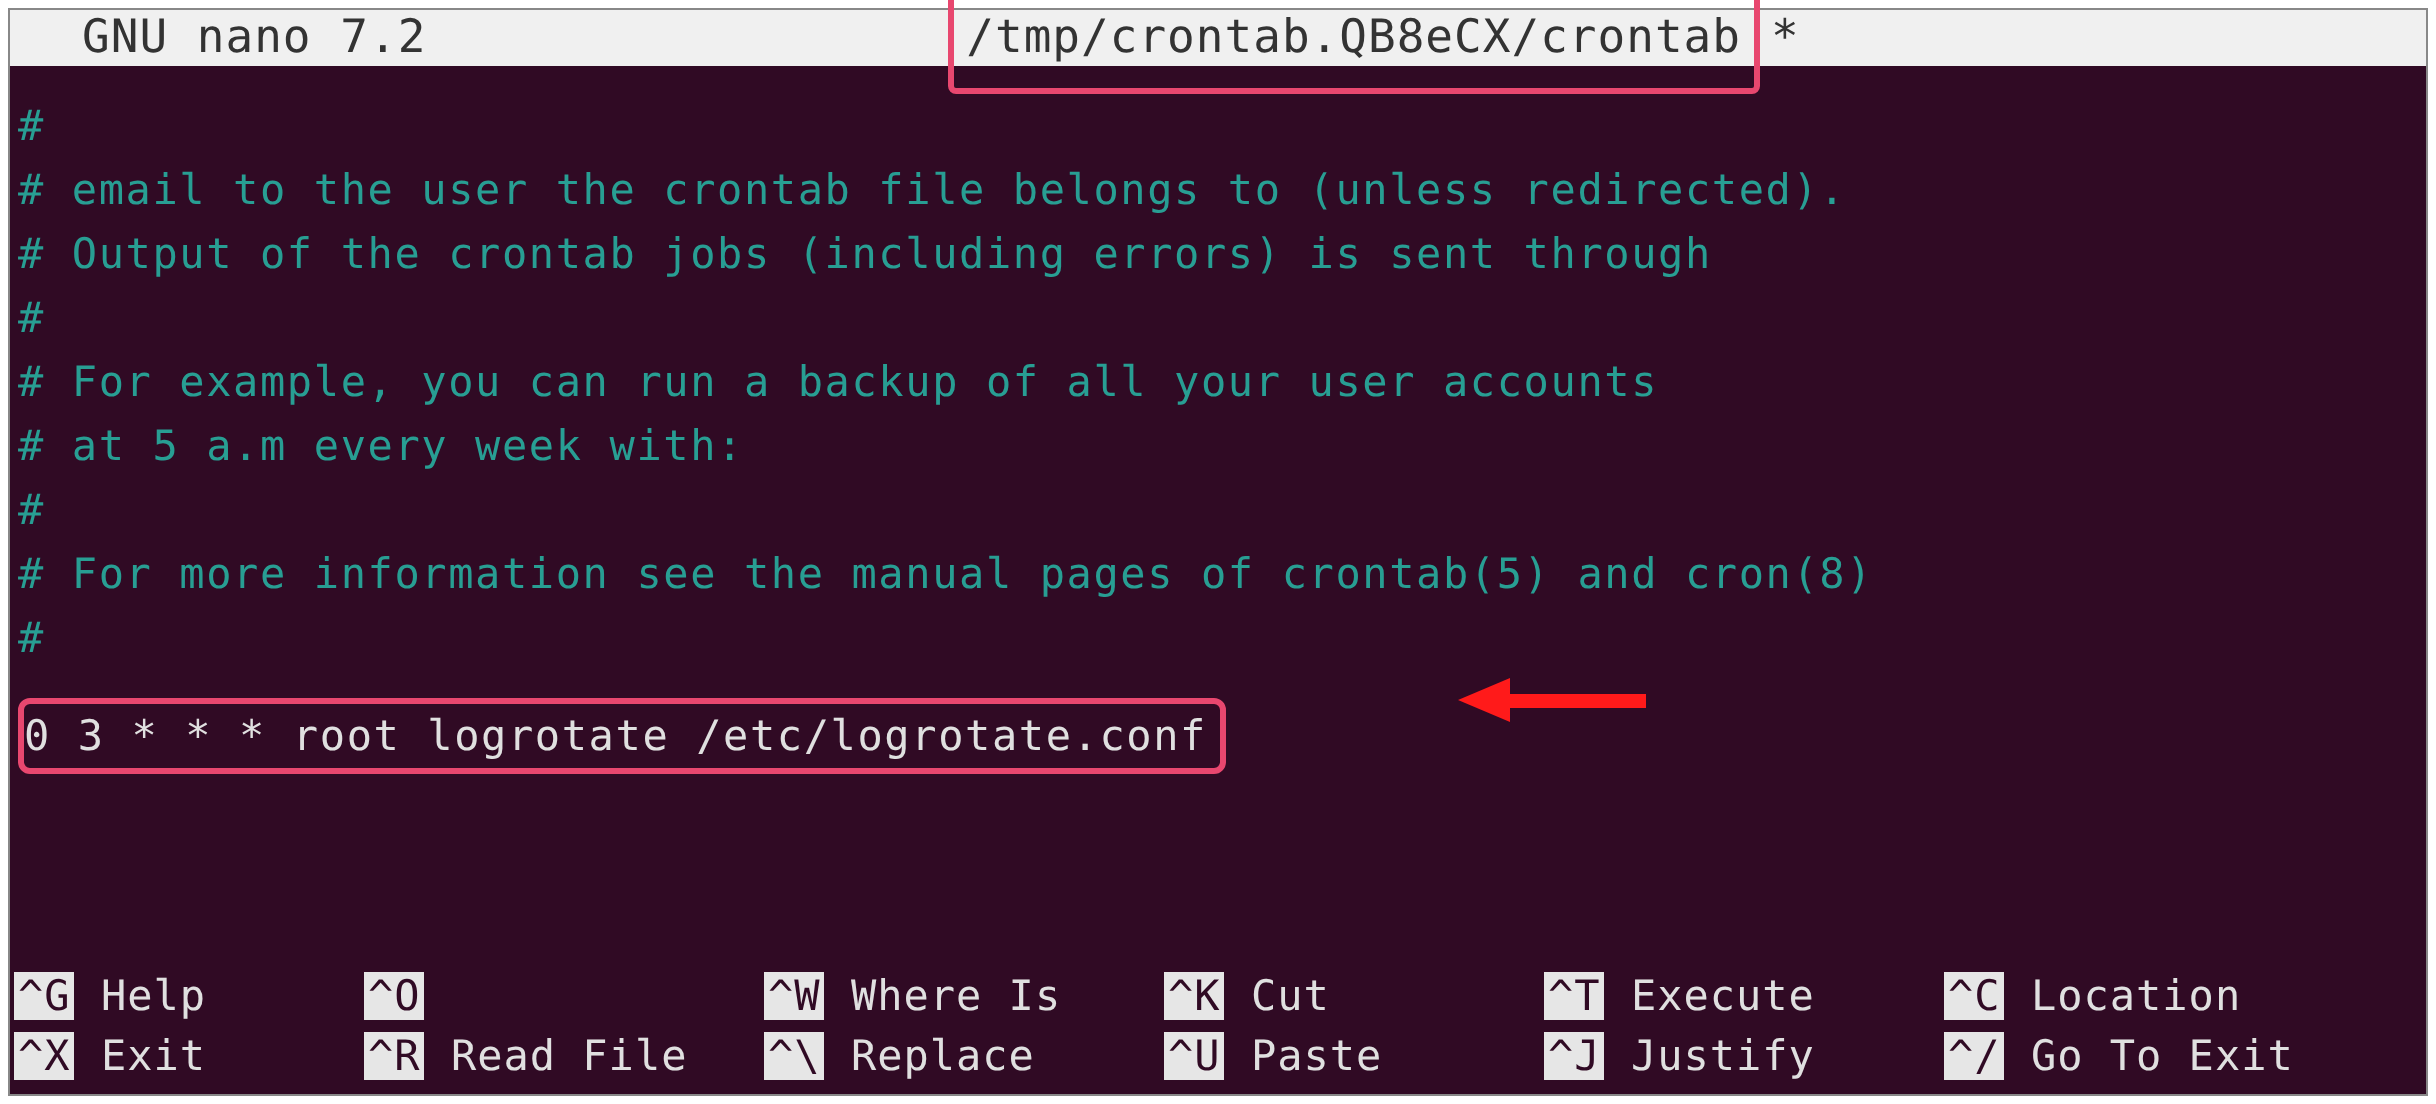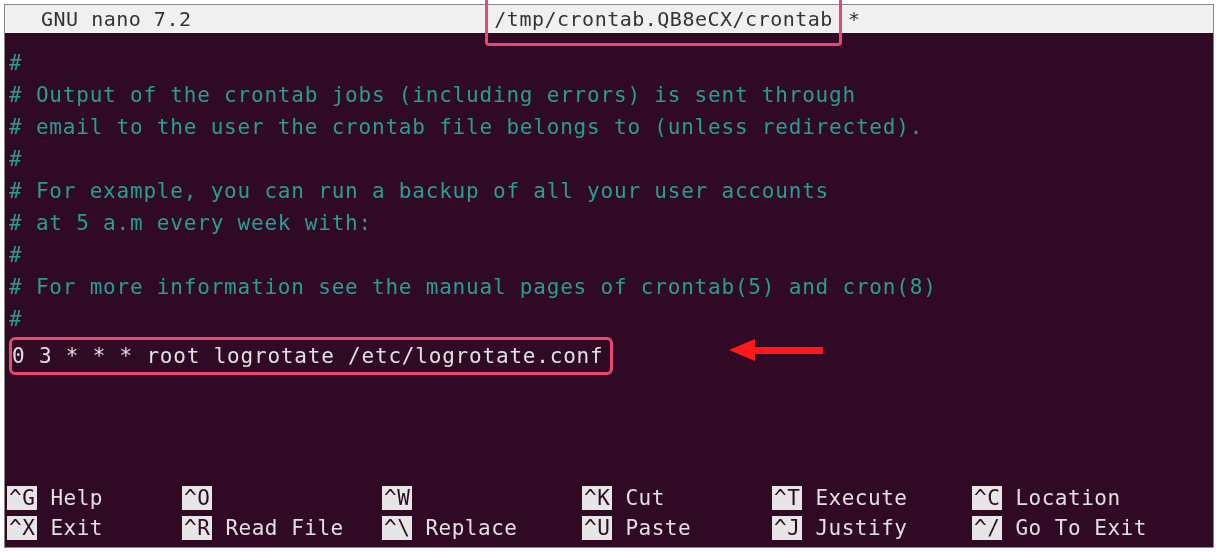--- a/index.html
+++ b/index.html
@@ -24,21 +24,21 @@
       bottom: 4px;
       background: #300a24;
       border: 1px solid #888;
     }
     .titlebar {
       display: flex;
       background: #f0f0f0;
       color: #333;
       height: 28px;
       align-items: center;
-      font-size: 20px;
+      font-size: 23px;
       letter-spacing: 0.5px;
     }
     .titlebar-app {
       padding-left: 36px;
       flex: 0 0 auto;
     }
     .titlebar-spacer1 {
       flex: 1 1 auto;
     }
     .titlebar-spacer2 {
@@ -71,20 +71,21 @@
       position: relative;
       margin-top: 2px;
     }
     .cron-line {
       color: #e0e0e0;
       white-space: pre;
       padding: 0 6px 0 0;
       border: 3px solid #e8476f;
       border-radius: 6px;
       display: inline-block;
+      margin-top: 12px;
     }
     .arrow {
       color: #e8476f;
       position: absolute;
       left: 720px;
       top: 2px;
       display: flex;
       align-items: center;
     }
     .arrow-head {
@@ -142,22 +143,22 @@
     <div class="titlebar-spacer1"></div>
     <div class="titlebar-file-wrap">
       <span>/tmp/crontab.QB8eCX/crontab</span>
     </div>
     <span class="titlebar-modified"> *</span>
     <div class="titlebar-spacer2"></div>
   </div>
 
   <div class="content">
     <div class="line">#</div>
+    <div class="line"># email to the user the crontab file belongs to (unless redirected).</div>
     <div class="line"># Output of the crontab jobs (including errors) is sent through</div>
-    <div class="line"># email to the user the crontab file belongs to (unless redirected).</div>
     <div class="line">#</div>
     <div class="line"># For example, you can run a backup of all your user accounts</div>
     <div class="line"># at 5 a.m every week with:</div>
     <div class="line">#</div>
     <div class="line"># For more information see the manual pages of crontab(5) and cron(8)</div>
     <div class="line">#</div>
     <div class="cron-line-row">
       <span class="cron-line">0 3 * * * root logrotate /etc/logrotate.conf</span>
       <span class="arrow">
         <span class="arrow-head"></span>
@@ -170,20 +171,21 @@
     <div class="menu-row">
       <div class="menu-item col1">
         <span class="menu-key">^G</span>
         <span> Help</span>
       </div>
       <div class="menu-item col2">
         <span class="menu-key">^O</span>
       </div>
       <div class="menu-item col3">
         <span class="menu-key">^W</span>
+        <span> Where Is</span>
       </div>
       <div class="menu-item col4">
         <span class="menu-key">^K</span>
         <span> Cut</span>
       </div>
       <div class="menu-item col5">
         <span class="menu-key">^T</span>
         <span> Execute</span>
       </div>
       <div class="menu-item col6">

